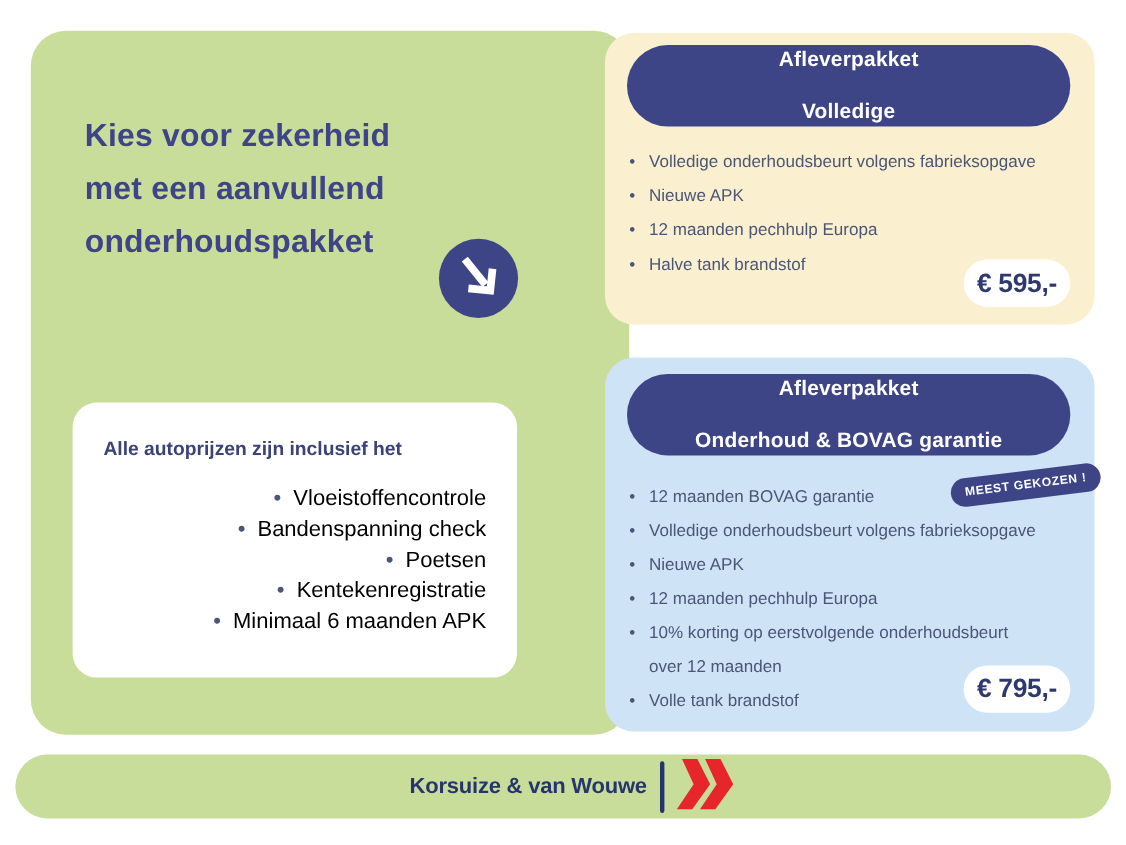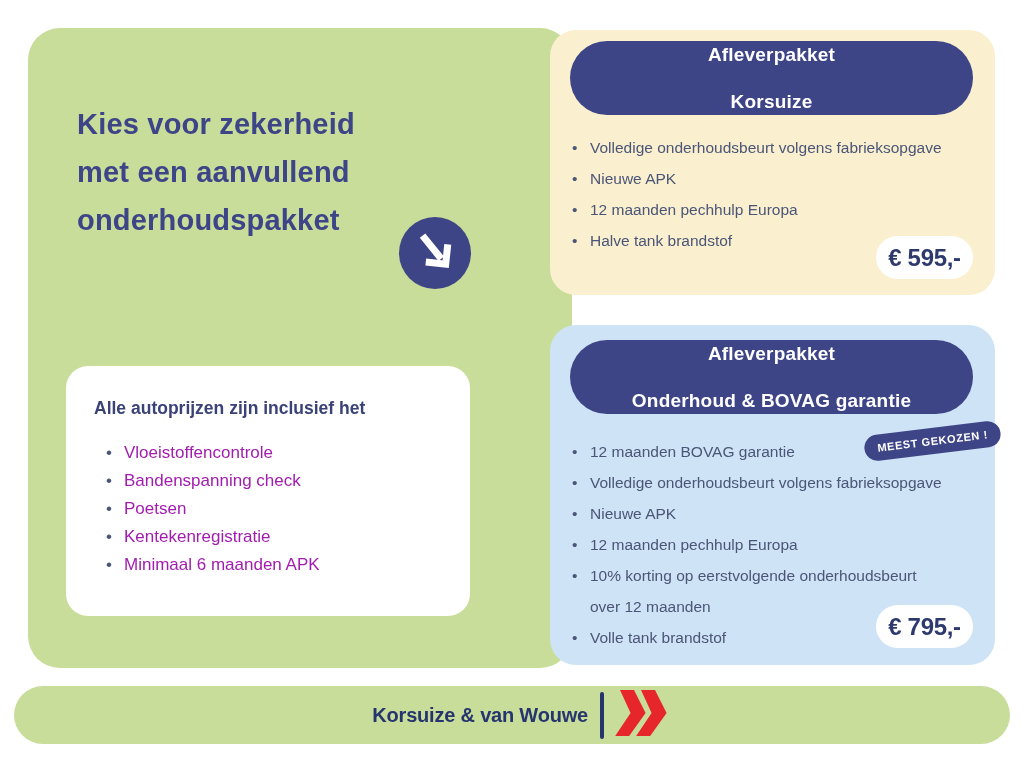--- a/index.html
+++ b/index.html
@@ -50,23 +50,24 @@
   .basis-heading {
     font-size: 17.5px;
     font-weight: bold;
     color: #3a4278;
     line-height: 27px;
   }
   .basis-heading span { display: block; }
   .basis-list { margin-top: 17px; list-style: none; }
   .basis-list li {
     display: flex;
-    font-size: 17px;
-    color: #a21caf;
+    font-size: 20px;
+    color: #000000;
     line-height: 28px;
+    justify-content: flex-end;
   }
   .basis-list li::before {
     content: "\2022";
     width: 18px;
     margin-left: 12px;
     color: #4b5577;
     flex: none;
   }
 
   
@@ -213,21 +214,21 @@
       <li>
           <span class="item-text">Minimaal 6 maanden APK</span>
         </li>
     </ul>
   </div>
 </section>
 
 <section class="package-card card-cream">
   <header class="pill-header">
     <span>Afleverpakket</span>
-    <span>Korsuize</span>
+    <span>Volledige</span>
   </header>
   <ul class="pkg-list">
     <li>
         <span class="item-text">Volledige onderhoudsbeurt volgens fabrieksopgave</span>
       </li>
     <li>
         <span class="item-text">Nieuwe APK</span>
       </li>
     <li>
         <span class="item-text">12 maanden pechhulp Europa</span>

